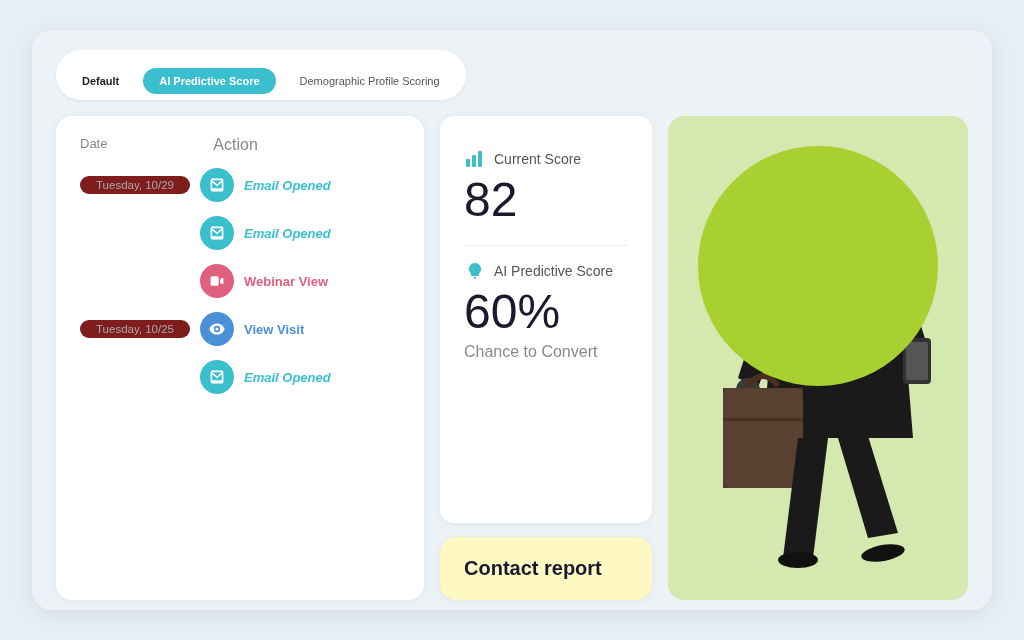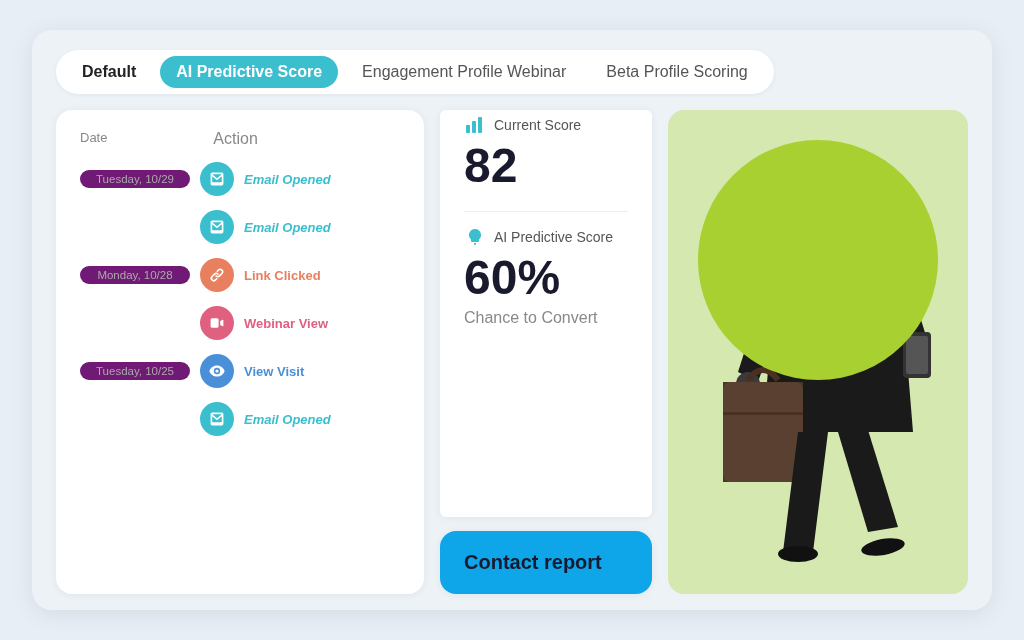--- a/index.html
+++ b/index.html
@@ -31,26 +31,27 @@
       align-items: center;
       background: #fff;
       border-radius: 30px;
       padding: 6px 10px;
       width: fit-content;
       box-shadow: 0 1px 4px rgba(0,0,0,0.06);
     }
     .tab {
       padding: 7px 16px;
       border-radius: 20px;
-      font-size: 16px;
+      font-size: 11px;
       font-weight: 500;
       cursor: pointer;
       color: #555;
       white-space: nowrap;
       transition: background 0.2s;
+      margin-top: 12px;
     }
     .tab.active {
       background: #3bbfce;
       color: #fff;
       font-weight: 600;
     }
     .tab.bold {
       font-weight: 700;
       color: #222;
     }
@@ -87,21 +88,21 @@
     }
     .activity-row {
       display: flex;
       align-items: center;
       margin-bottom: 14px;
     }
     .activity-date {
       flex: 0 0 110px;
       font-size: 11.5px;
       color: #aaa;
-      background: #701a75;
+      background: #7f1d1d;
       border-radius: 10px;
       padding: 3px 8px;
       text-align: center;
       white-space: nowrap;
     }
     .activity-date.empty {
       background: transparent;
       color: transparent;
     }
     .activity-icon {
@@ -134,22 +135,22 @@
 
     
     .right-panels {
       display: flex;
       flex-direction: column;
       gap: 14px;
       flex: 1;
     }
     .score-panel {
       background: #fff;
-      border-radius: 6px;
-      padding: 4px 24px;
+      border-radius: 14px;
+      padding: 32px 24px;
       box-shadow: 0 1px 8px rgba(0,0,0,0.06);
       flex: 1;
     }
     .score-section {
       margin-bottom: 18px;
     }
     .score-section:last-child { margin-bottom: 0; }
     .score-label-row {
       display: flex;
       align-items: center;
@@ -163,36 +164,36 @@
       align-items: center;
       justify-content: center;
     }
     .score-label-text {
       font-size: 14px;
       color: #555;
       font-weight: 500;
     }
     .score-value {
       font-size: 48px;
-      font-weight: 700;
+      font-weight: 400;
       color: #1a1a2e;
       line-height: 1.1;
       margin: 4px 0;
     }
     .score-sublabel {
       font-size: 16px;
       color: #888;
     }
     .divider {
       border: none;
       border-top: 1px solid #eee;
       margin: 14px 0;
     }
     .contact-report-panel {
-      background: #0ea5e9;
+      background: #fef9c3;
       border-radius: 16px;
       padding: 20px 24px;
       box-shadow: 0 1px 8px rgba(0,0,0,0.06);
       display: flex;
       align-items: center;
     }
     .contact-report-text {
       font-size: 20px;
       font-weight: 600;
       color: #1a1a2e;
@@ -223,22 +224,21 @@
     }
   </style>
 </head>
 <body>
 
 <div class="outer-container">
 
   <div class="tabs-row">
     <div class="tab bold">Default</div>
     <div class="tab active">AI Predictive Score</div>
-    <div class="tab">Engagement Profile Webinar</div>
-    <div class="tab">Beta Profile Scoring</div>
+    <div class="tab">Demographic Profile Scoring</div>
   </div>
 
   <div class="main-content">
 
     <div class="activity-panel">
       <div class="activity-header">
         <span class="col-date">Date</span>
         <span class="col-action">Action</span>
       </div>
 
@@ -255,29 +255,20 @@
       <div class="activity-row">
         <span class="activity-date empty"> </span>
         <div class="activity-icon color-teal">
           <svg viewBox="0 0 20 20">
               <path d="M2 4a2 2 0 012-2h12a2 2 0 012 2v12a2 2 0 01-2 2H4a2 2 0 01-2-2V4zm2 0l6 5 6-5H4zm0 2.5V14h12V6.5l-6 5-6-5z"></path>
             </svg>
         </div>
         <span class="activity-label label-email">Email Opened</span>
       </div>
 
-      <div class="activity-row">
-        <span class="activity-date">Monday, 10/28</span>
-        <div class="activity-icon color-orange">
-          <svg viewBox="0 0 20 20" fill="white">
-              <path d="M12.586 4.586a2 2 0 112.828 2.828l-3 3a2 2 0 01-2.828 0 1 1 0 00-1.414 1.414 4 4 0 005.656 0l3-3a4 4 0 00-5.656-5.656l-1.5 1.5a1 1 0 101.414 1.414l1.5-1.5zm-5 5a2 2 0 012.828 0 1 1 0 101.414-1.414 4 4 0 00-5.656 0l-3 3a4 4 0 105.656 5.656l1.5-1.5a1 1 0 10-1.414-1.414l-1.5 1.5a2 2 0 11-2.828-2.828l3-3z"></path>
-            </svg>
-        </div>
-        <span class="activity-label label-link">Link Clicked</span>
-      </div>
 
       <div class="activity-row">
         <span class="activity-date empty"> </span>
         <div class="activity-icon color-pink">
           <svg viewBox="0 0 20 20" fill="white">
               <path d="M2 6a2 2 0 012-2h6a2 2 0 012 2v8a2 2 0 01-2 2H4a2 2 0 01-2-2V6zm12.553 1.106A1 1 0 0014 8v4a1 1 0 00.553.894l2 1A1 1 0 0018 13V7a1 1 0 00-1.447-.894l-2 1z"></path>
             </svg>
         </div>
         <span class="activity-label label-webinar">Webinar View</span>
       </div>

